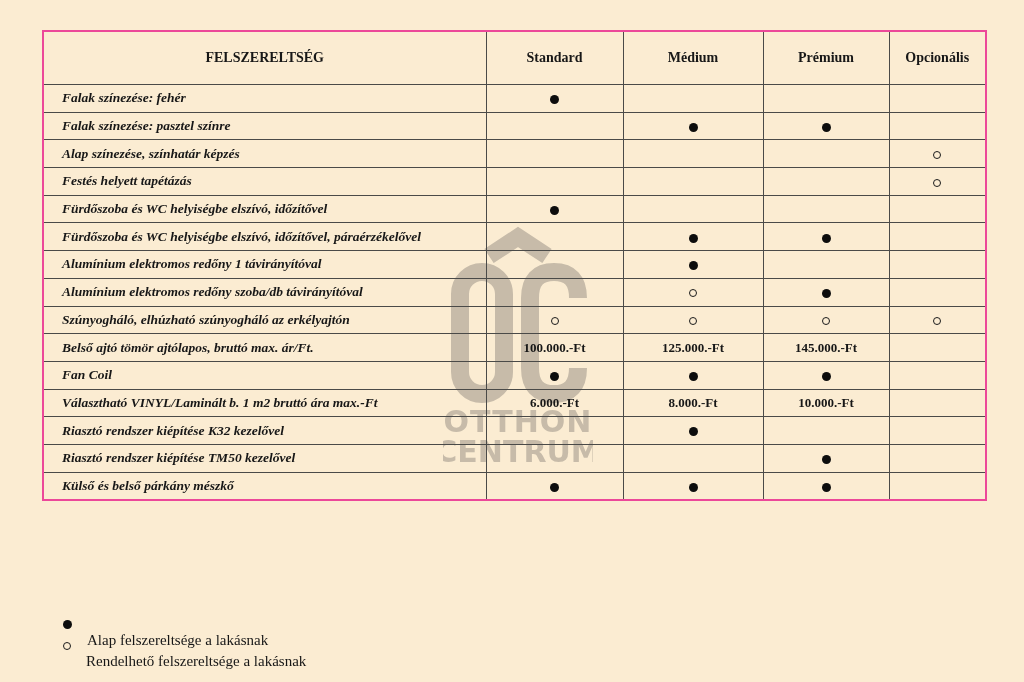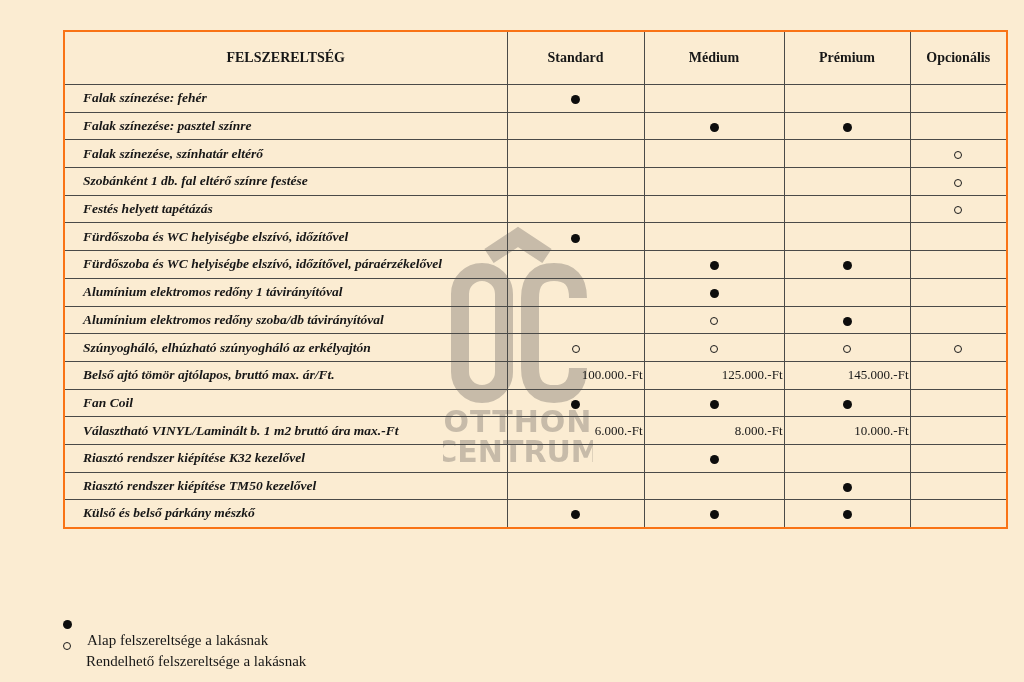--- a/index.html
+++ b/index.html
@@ -18,29 +18,29 @@
   .equip-table{
     position:absolute;left:42px;top:30px;z-index:1;
     border-collapse:collapse;table-layout:fixed;
     width:943px;
   }
   .equip-table th,.equip-table td{
     border:1px solid #4a4a48;
     background:transparent;
     overflow:hidden;white-space:nowrap;
   }
-  .equip-table{border:2px solid #f97316;margin-left:21px;}
+  .equip-table{border:2px solid #ec4899;}
   .equip-table thead th{height:50px;font-weight:bold;font-size:14px;text-align:center;}
   .equip-table tbody tr{height:27.7px;}
   .feature-cell{
     font-weight:bold;font-style:italic;font-size:13.5px;
     text-align:left;padding-left:18px;
   }
   .mark-cell,.price-cell,.empty-cell{text-align:center;vertical-align:middle;}
-  .price-cell{font-weight:normal;font-size:13px;text-align:right;}
+  .price-cell{font-weight:bold;font-size:13px;}
   
   .dot{display:inline-block;border-radius:50%;vertical-align:middle;}
   .dot.filled{width:9px;height:9px;background:#0d0d0d;}
   .dot.open{width:6px;height:6px;border:1.7px solid #1c1c1c;background:transparent;}
   
   .legend{position:absolute;left:63px;top:614px;z-index:1;font-size:15px;}
   .legend-row{display:flex;align-items:center;height:21px;}
   .legend-row .dot{margin-right:15px;}
   .legend-text{line-height:21px;margin-top:32px;}
 </style>
@@ -85,28 +85,21 @@
         <td class="empty-cell"></td>
       </tr>
       <tr>
         <td class="feature-cell">Falak színezése: pasztel színre</td>
         <td class="empty-cell"></td>
         <td class="mark-cell"><span class="dot filled"></span></td>
         <td class="mark-cell"><span class="dot filled"></span></td>
         <td class="empty-cell"></td>
       </tr>
       <tr>
-        <td class="feature-cell">Falak színezése, színhatár eltérő</td>
-        <td class="empty-cell"></td>
-        <td class="empty-cell"></td>
-        <td class="empty-cell"></td>
-        <td class="mark-cell"><span class="dot open"></span></td>
-      </tr>
-      <tr>
-        <td class="feature-cell">Szobánként 1 db. fal eltérő színre festése</td>
+        <td class="feature-cell">Alap színezése, színhatár képzés</td>
         <td class="empty-cell"></td>
         <td class="empty-cell"></td>
         <td class="empty-cell"></td>
         <td class="mark-cell"><span class="dot open"></span></td>
       </tr>
       <tr>
         <td class="feature-cell">Festés helyett tapétázás</td>
         <td class="empty-cell"></td>
         <td class="empty-cell"></td>
         <td class="empty-cell"></td>

